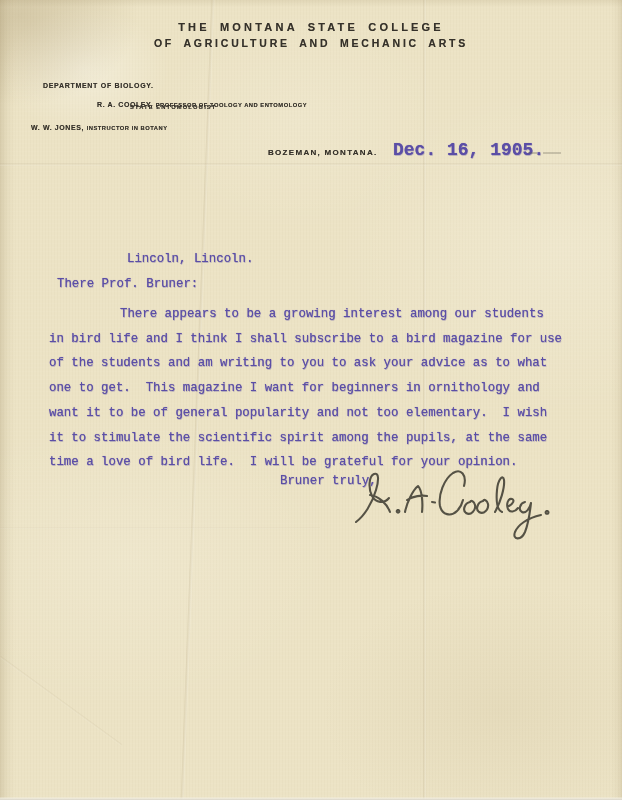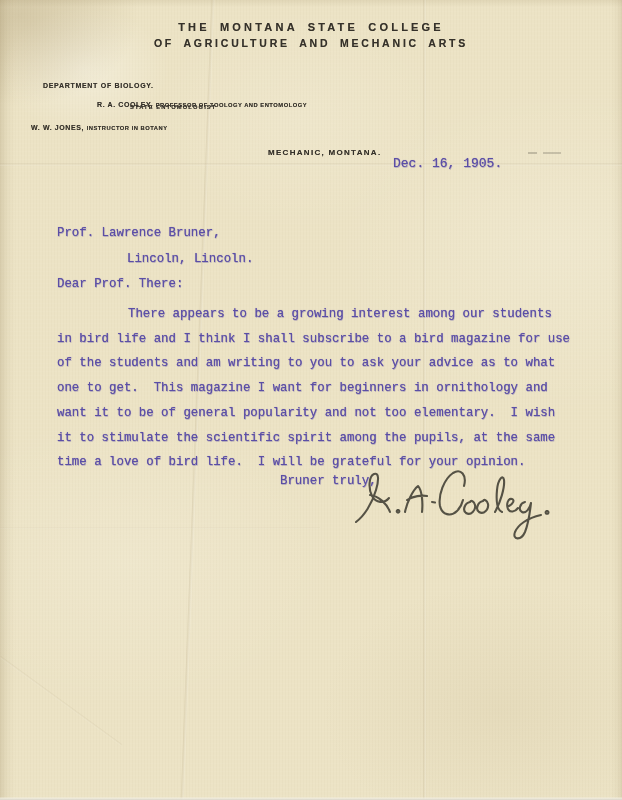--- a/index.html
+++ b/index.html
@@ -53,25 +53,25 @@
   .staff-title { font-size:5.8px; letter-spacing:0.5px; }
   .place    { top:148px; left:268px; font-size:8px; letter-spacing:1.3px; }
 
   .typed {
     position:absolute;
     font-family:"Liberation Mono","DejaVu Sans Mono",monospace;
     font-size:12.4px; color:#5b4ea6;
     text-shadow:0 0 0.7px rgba(91,78,166,0.75), 0.5px 0.5px 0.6px rgba(91,78,166,0.30);
     white-space:pre;
   }
-  .date       { top:156px; left:393px; font-size:13px; }
+  .date       { top:140px; left:393px; font-size:18px;font-weight:bold; }
   .recipient1 { top:226px; left:57px; }
   .recipient2 { top:252px; left:127px; }
   .salutation { top:277px; left:57px; }
-  .letter-body { top:302px; left:57px; width:534px; line-height:24.7px; }
+  .letter-body { top:302px; left:49px; width:534px; line-height:24.7px; }
   .body-line  { white-space:pre; }
   .body-line:first-child { padding-left:71px; }
   .closing    { top:474px; left:280px; }
 
   .signature-svg { position:absolute; left:352px; top:462px; width:215px; height:100px; }
   .signature-svg path { fill:none; stroke:#403d33; stroke-width:2.1; stroke-linecap:round; stroke-linejoin:round; opacity:0.88; }
 
   .pencil-mark { position:absolute; left:528px; top:152px; width:38px; height:2px; opacity:.38;
     background:linear-gradient(90deg, rgba(92,88,76,.8) 0 9px, rgba(0,0,0,0) 9px 15px, rgba(92,88,76,.7) 15px 33px, rgba(0,0,0,0) 33px); }
 </style>
@@ -88,27 +88,26 @@
 
   <div class="printed college1">THE MONTANA STATE COLLEGE</div>
   <div class="printed college2">OF AGRICULTURE AND MECHANIC ARTS</div>
 
   <div class="printed dept">DEPARTMENT OF BIOLOGY.</div>
 
   <div class="printed staff1"><span class="staff-name">R. A. COOLEY, </span><span class="staff-title">PROFESSOR OF ZOOLOGY AND ENTOMOLOGY</span></div>
   <div class="printed staff1b">STATE ENTOMOLOGIST</div>
   <div class="printed staff2"><span class="staff-name">W. W. JONES, </span><span class="staff-title">INSTRUCTOR IN BOTANY</span></div>
 
-  <div class="printed place">MECHANIC, MONTANA.</div>
+  <div class="printed place">BOZEMAN, MONTANA.</div>
   <div class="typed date">Dec. 16, 1905.</div>
   <div class="pencil-mark"></div>
 
-  <div class="typed recipient1">Prof. Lawrence Bruner,</div>
   <div class="typed recipient2">Lincoln, Lincoln.</div>
-  <div class="typed salutation">Dear Prof. There:</div>
+  <div class="typed salutation">There Prof. Bruner:</div>
 
   <div class="typed letter-body"><div class="body-line">There appears to be a growing interest among our students</div><div class="body-line">in bird life and I think I shall subscribe to a bird magazine for use</div><div class="body-line">of the students and am writing to you to ask your advice as to what</div><div class="body-line">one to get.  This magazine I want for beginners in ornithology and</div><div class="body-line">want it to be of general popularity and not too elementary.  I wish</div><div class="body-line">it to stimulate the scientific spirit among the pupils, at the same</div><div class="body-line">time a love of bird life.  I will be grateful for your opinion.</div></div>
 
   <div class="typed closing">Bruner truly,</div>
 
   <svg class="signature-svg" viewBox="0 0 215 100" role="img" aria-label="R.A. Cooley.">
     <path d="M4,60 C12,54 20,42 24,28 C27,18 27,10 22,12 C17,14 16,26 20,34 C24,41 32,42 37,36 M18,33 C27,34 35,42 38,50
              M46,48 a1.3,1.3 0 1 0 0.1,0
              M53,50 C55,40 61,28 66,24 C70,28 71,41 70,50 M55,38 C61,34 70,33 75,34
              M80,40 l3,0.5

